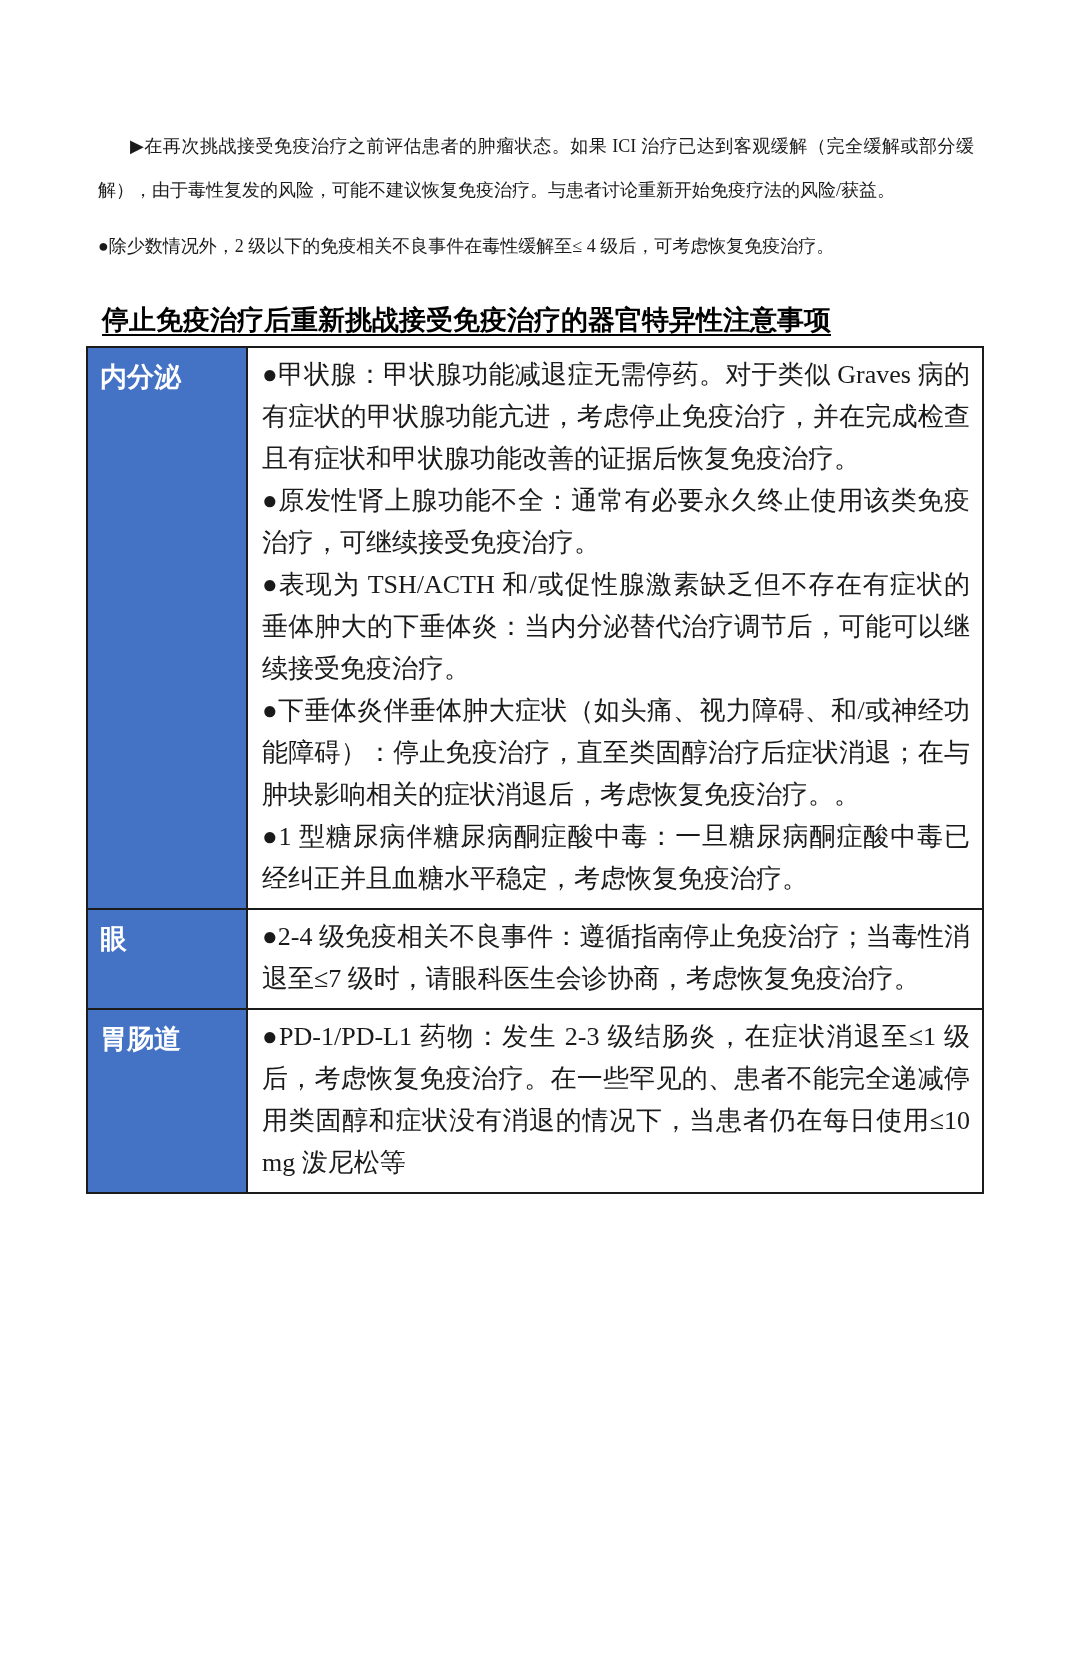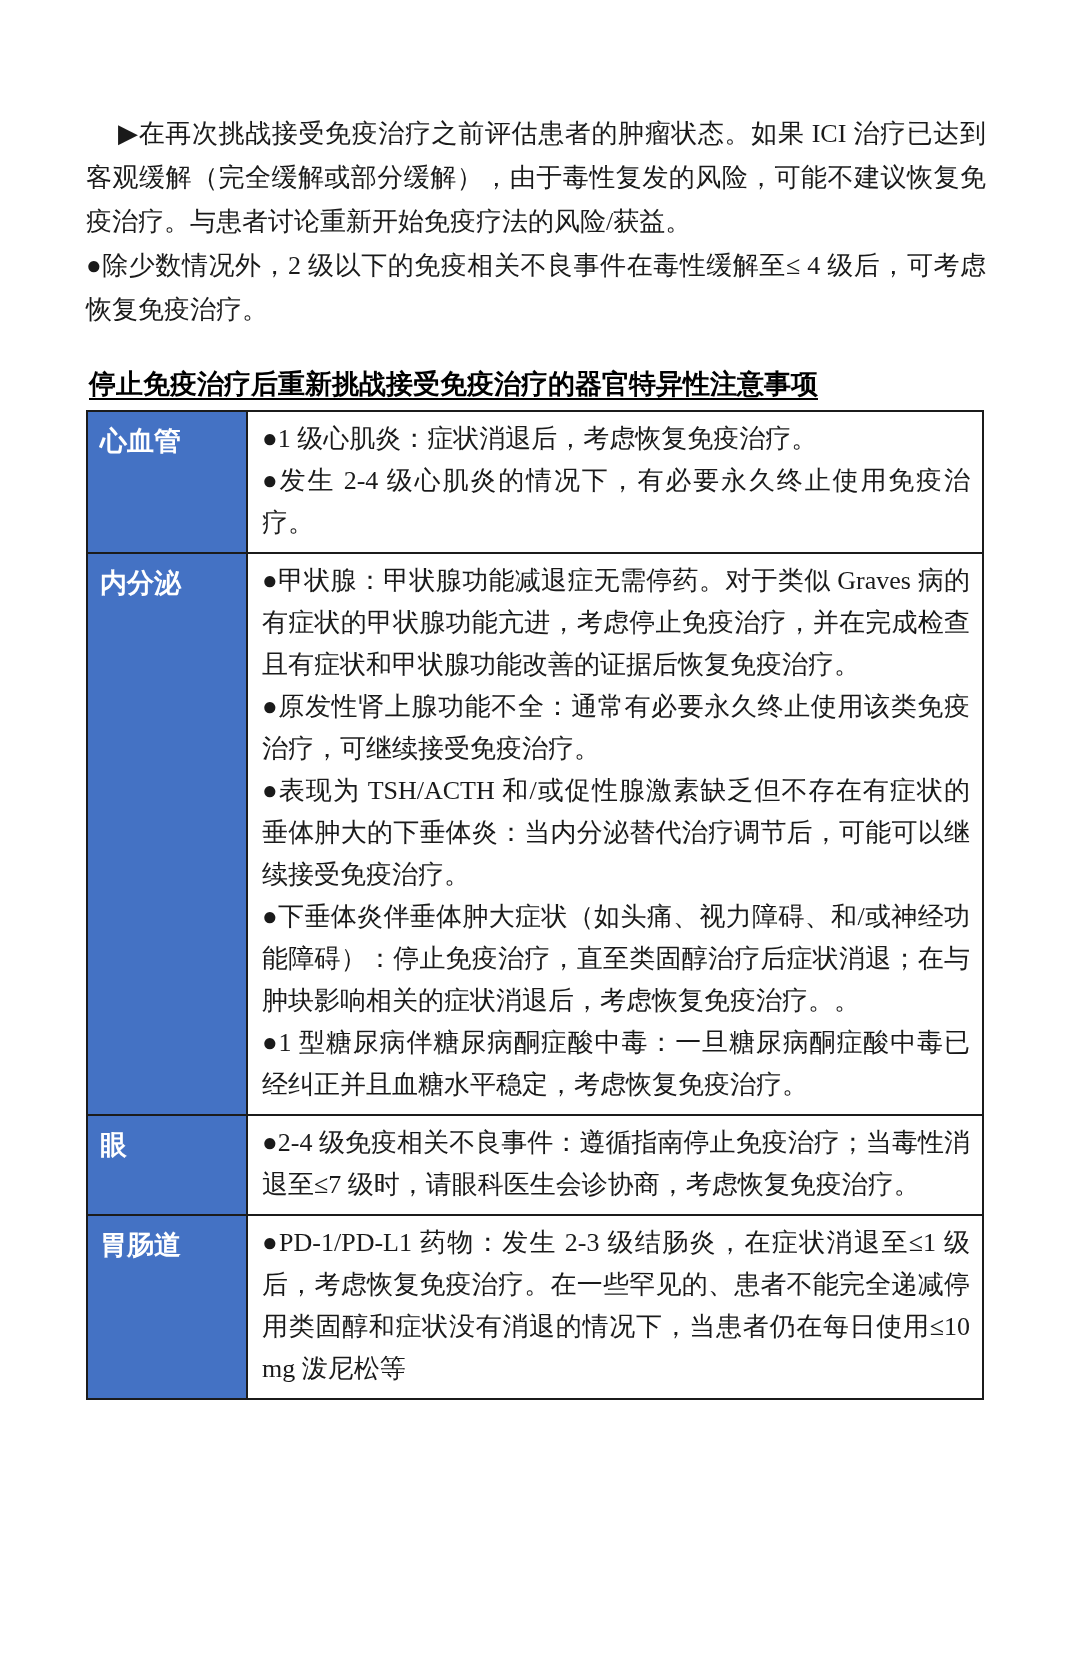--- a/index.html
+++ b/index.html
@@ -16,31 +16,31 @@
     font-family: "Liberation Serif", "DejaVu Serif", serif;
     color: #1a1a1a;
   }
   .content {
     position: absolute;
     left: 86px;
     top: 112px;
     width: 900px;
   }
   .para {
-    margin: 0;
-    font-size: 26px;
+    margin: 12px;
+    font-size: 18px;
     line-height: 44px;
     text-align: justify;
     text-justify: inter-ideograph;
   }
   .para.first-indent {
     text-indent: 32px;
   }
   .section-heading {
-    margin: 34px 0 8px 3px;
+    margin: 34px 0 8px 16px;
     font-size: 27px;
     font-weight: bold;
     line-height: 36px;
     text-decoration: underline;
     text-underline-offset: 5px;
     color: #000000;
   }
   table.organ-table {
     border-collapse: collapse;
     width: 898px;
@@ -79,27 +79,20 @@
     <p class="para first-indent">▶在再次挑战接受免疫治疗之前评估患者的肿瘤状态。如果 ICI 治疗已达到客观缓解（完全缓解或部分缓解），由于毒性复发的风险，可能不建议恢复免疫治疗。与患者讨论重新开始免疫疗法的风险/获益。</p>
 
 
     <p class="para">●除少数情况外，2 级以下的免疫相关不良事件在毒性缓解至≤ 4 级后，可考虑恢复免疫治疗。</p>
 
 
     <h2 class="section-heading">停止免疫治疗后重新挑战接受免疫治疗的器官特异性注意事项</h2>
 
     <table class="organ-table">
       <tbody>
-          <tr>
-        <td class="organ-cell">心血管</td>
-        <td class="notes-cell">
-          <p>●1 级心肌炎：症状消退后，考虑恢复免疫治疗。</p>
-          <p>●发生 2-4 级心肌炎的情况下，有必要永久终止使用免疫治疗。</p>
-        </td>
-      </tr>
       <tr>
         <td class="organ-cell">内分泌</td>
         <td class="notes-cell">
           <p>●甲状腺：甲状腺功能减退症无需停药。对于类似 Graves 病的有症状的甲状腺功能亢进，考虑停止免疫治疗，并在完成检查且有症状和甲状腺功能改善的证据后恢复免疫治疗。</p>
           <p>●原发性肾上腺功能不全：通常有必要永久终止使用该类免疫治疗，可继续接受免疫治疗。</p>
           <p>●表现为 TSH/ACTH 和/或促性腺激素缺乏但不存在有症状的垂体肿大的下垂体炎：当内分泌替代治疗调节后，可能可以继续接受免疫治疗。</p>
           <p>●下垂体炎伴垂体肿大症状（如头痛、视力障碍、和/或神经功能障碍）：停止免疫治疗，直至类固醇治疗后症状消退；在与肿块影响相关的症状消退后，考虑恢复免疫治疗。。</p>
           <p>●1 型糖尿病伴糖尿病酮症酸中毒：一旦糖尿病酮症酸中毒已经纠正并且血糖水平稳定，考虑恢复免疫治疗。</p>
         </td>
       </tr>

